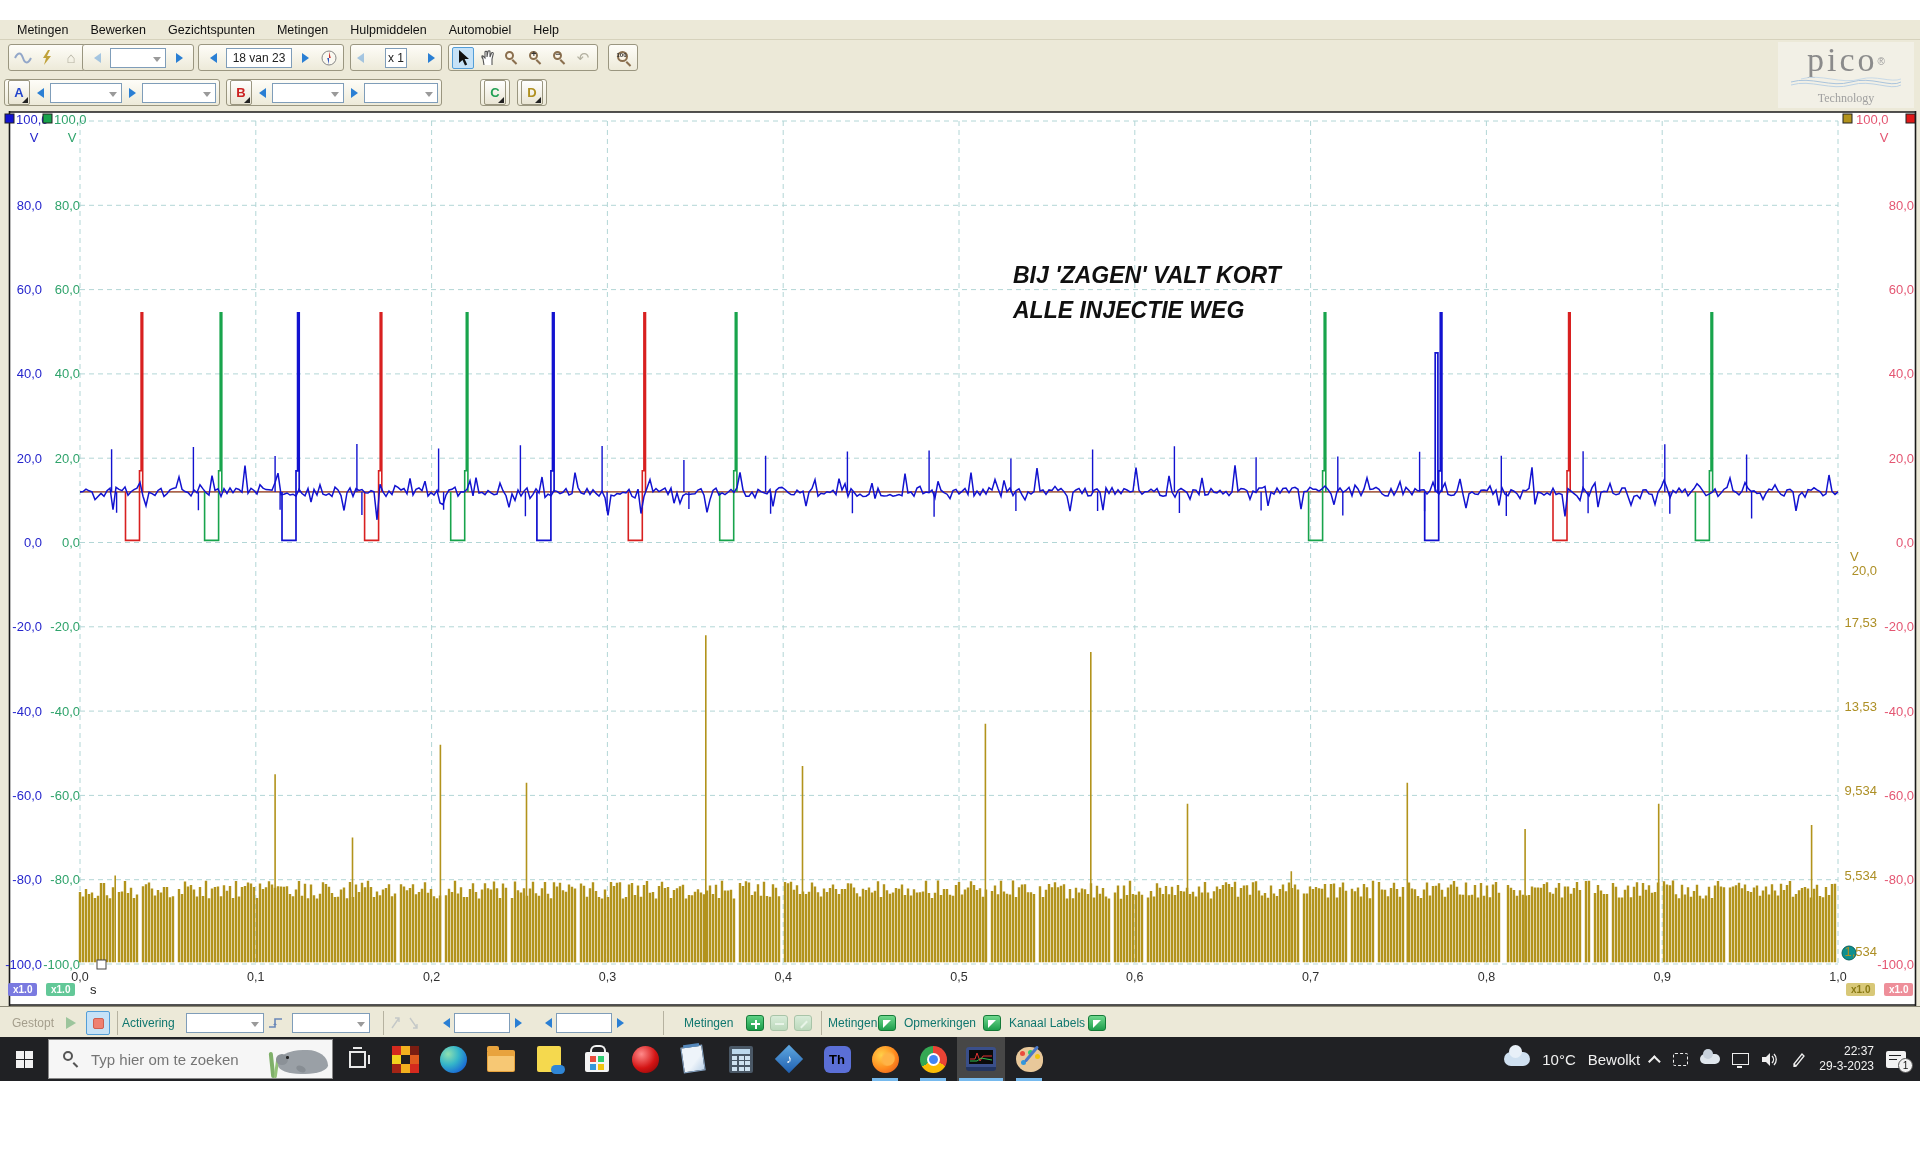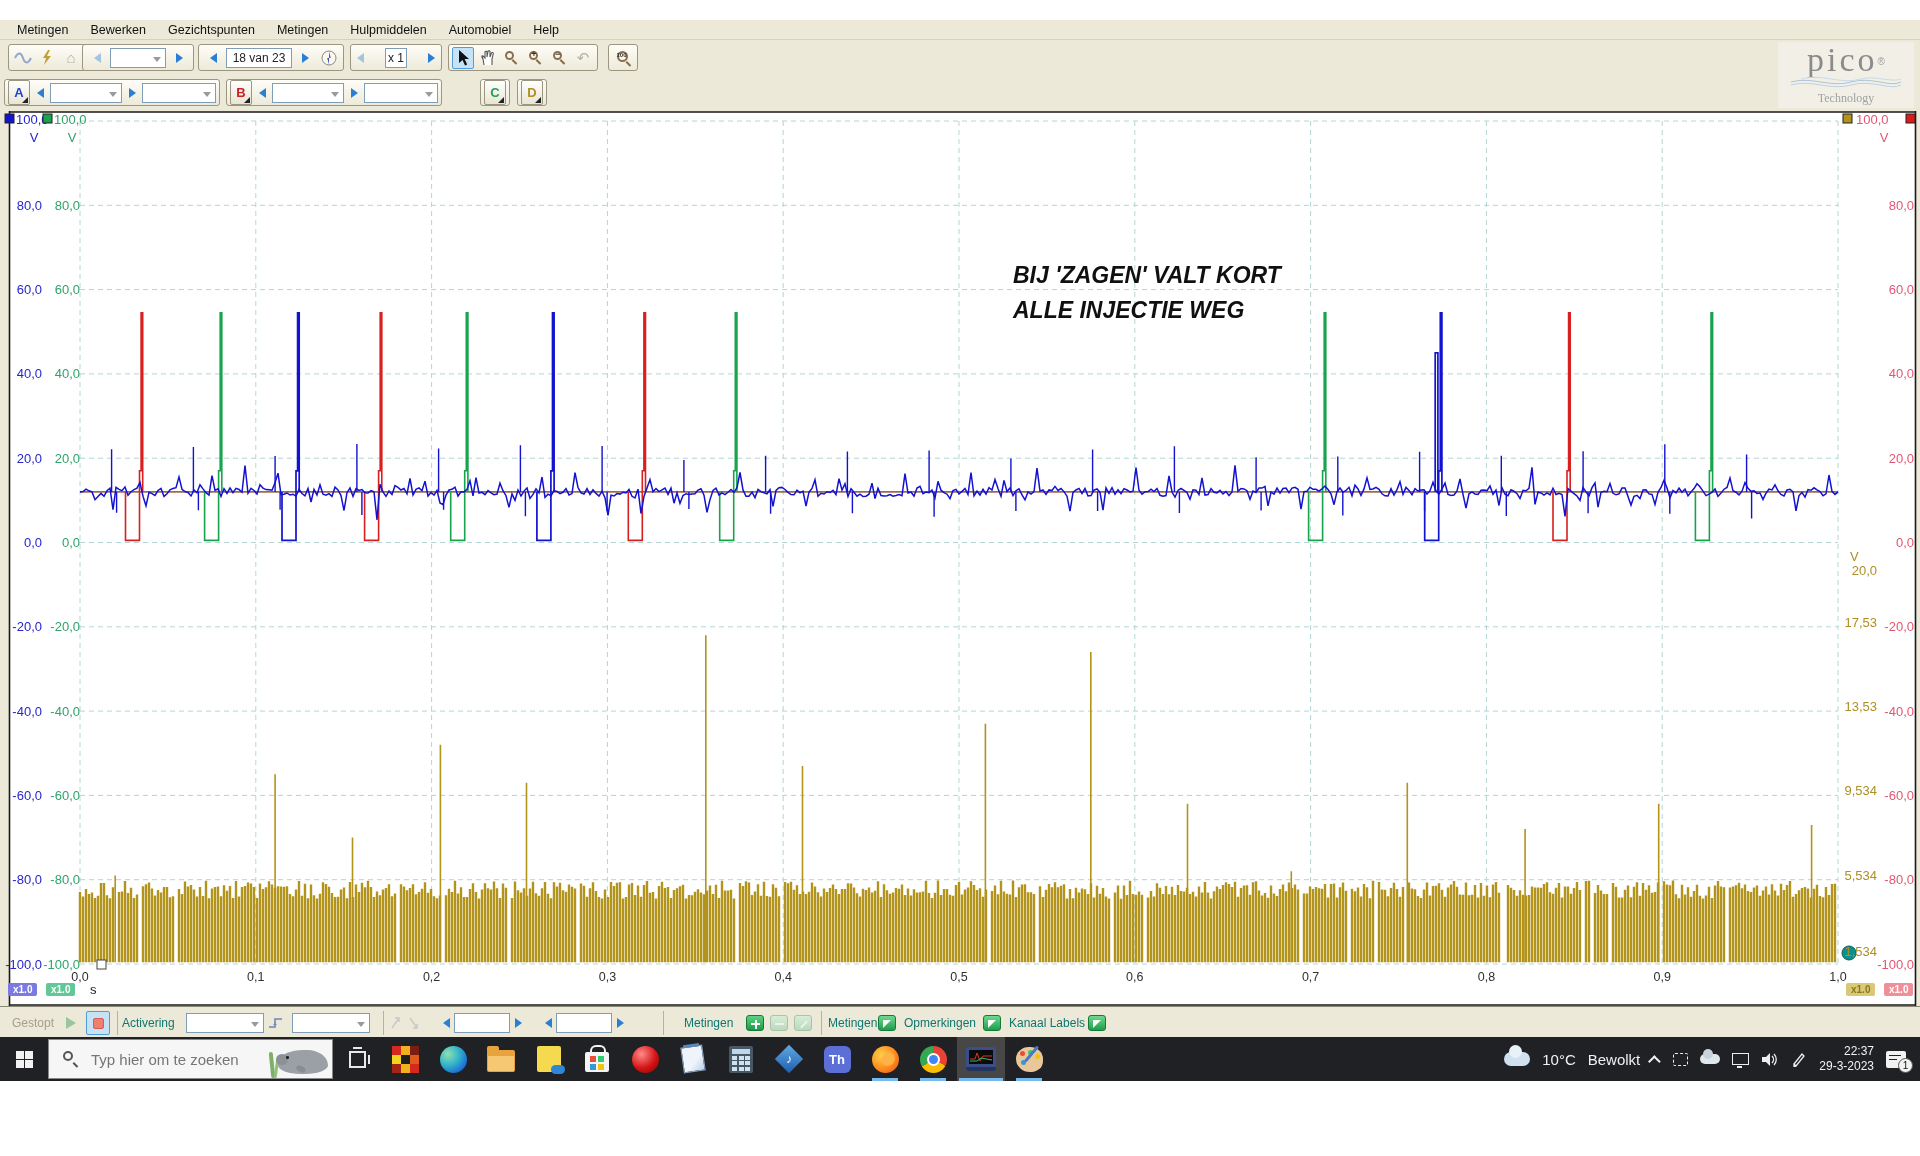--- a/index.html
+++ b/index.html
@@ -117,21 +117,21 @@
   .storegrid{position:absolute;left:5px;top:4px;display:grid;grid-template-columns:6px 6px;grid-template-rows:6px 6px;gap:1.5px;}
   .sphere{width:27px;height:27px;border-radius:50%;background:radial-gradient(circle at 35% 30%,#ff8a8a 0%,#d41414 55%,#7a0404 100%);}
   .notepadic{width:22px;height:26px;background:linear-gradient(135deg,#eef4fa 60%,#bcd2e8);border:1px solid #8aa8c8;transform:rotate(-8deg);position:relative;}
   .notepadic::before{content:"";position:absolute;left:2px;top:-3px;width:16px;height:3px;background:#5588bb;}
   .calcic{width:24px;height:27px;background:#4a5866;border-radius:2px;position:relative;}
   .calcgrid{position:absolute;left:3px;top:10px;display:grid;grid-template-columns:5px 5px 5px;grid-template-rows:4px 4px 4px;gap:1.5px;}
   .calcgrid div{background:#cfe2f0;}
   .calcscreen{position:absolute;left:3px;top:3px;width:18px;height:5px;background:#bcd8ec;}
   .diamond{width:20px;height:20px;background:linear-gradient(135deg,#5fa8e0,#1f5fb0);transform:rotate(45deg);display:flex;align-items:center;justify-content:center;}
   .diamond span{transform:rotate(-45deg);color:#fff;font-size:12px;}
-  .thic{width:27px;height:27px;background:#5b6fd6;border-radius:6px;color:#ffffff;font-weight:bold;font-size:13px;display:flex;align-items:center;justify-content:center;}
+  .thic{width:27px;height:27px;background:#5b6fd6;border-radius:6px;color:#000000;font-weight:bold;font-size:13px;display:flex;align-items:center;justify-content:center;}
   .ffx{width:27px;height:27px;border-radius:50%;background:radial-gradient(circle at 35% 35%,#ffd24a 0%,#ff8a1e 55%,#e0501e 100%);position:relative;overflow:hidden;}
   .ffx::after{content:"";position:absolute;left:7px;top:4px;width:16px;height:16px;border-radius:50%;background:radial-gradient(circle at 60% 60%,#ffb347 40%,transparent 62%);}
   .chrome-ic{width:27px;height:27px;border-radius:50%;background:conic-gradient(#ea4335 0 33%,#fbbc05 33% 66%,#34a853 66% 100%);position:relative;}
   .chrome-ic::before{content:"";position:absolute;left:7px;top:7px;width:13px;height:13px;border-radius:50%;background:#fff;}
   .chrome-ic::after{content:"";position:absolute;left:9px;top:9px;width:9px;height:9px;border-radius:50%;background:#4285f4;}
   .picoic{position:relative;width:30px;height:24px;background:#3a4f8a;border-radius:3px;border-bottom:4px solid #23355f;}
   .picoscreen{position:absolute;left:3px;top:3px;width:24px;height:14px;background:#0b0b0b;}
   .palette{width:27px;height:25px;border-radius:50% 50% 45% 55%;background:#e8c89a;position:relative;}
   .palette i{position:absolute;width:5px;height:5px;border-radius:50%;}
   .brush{position:absolute;left:14px;top:-3px;width:3px;height:20px;background:#4a78c8;transform:rotate(40deg);border-radius:2px;}

